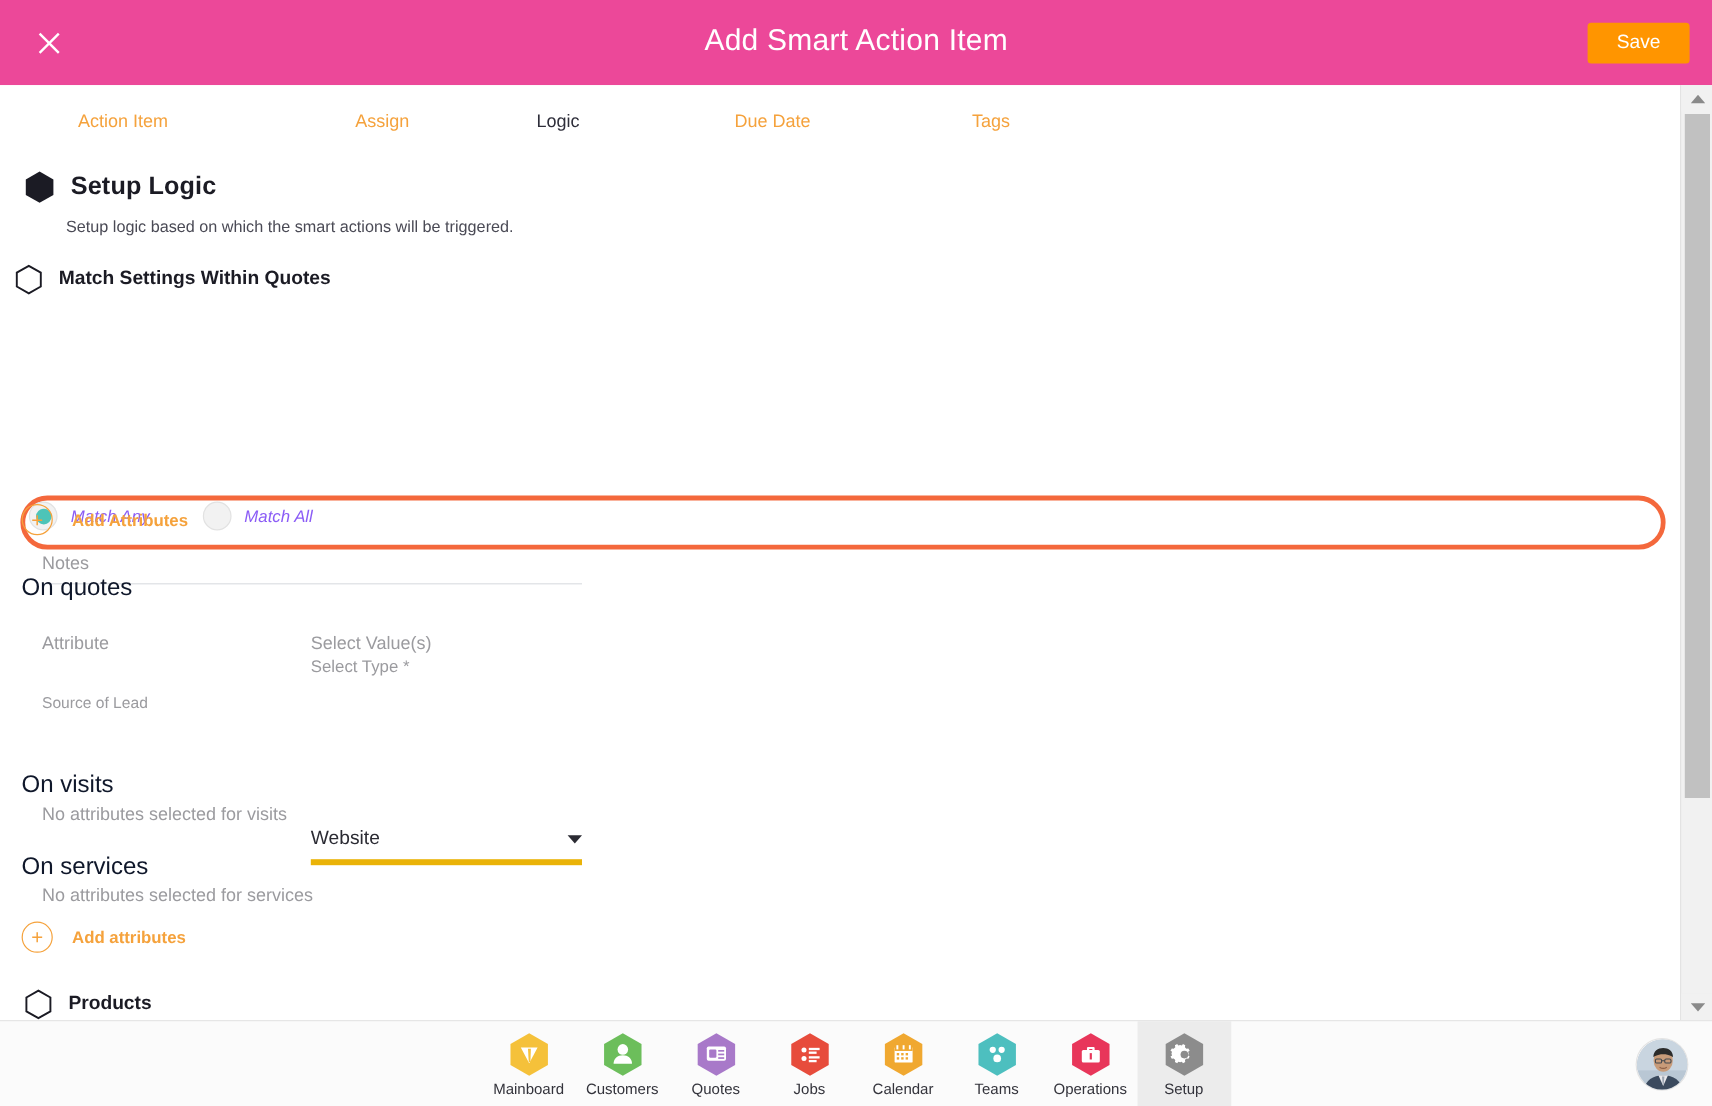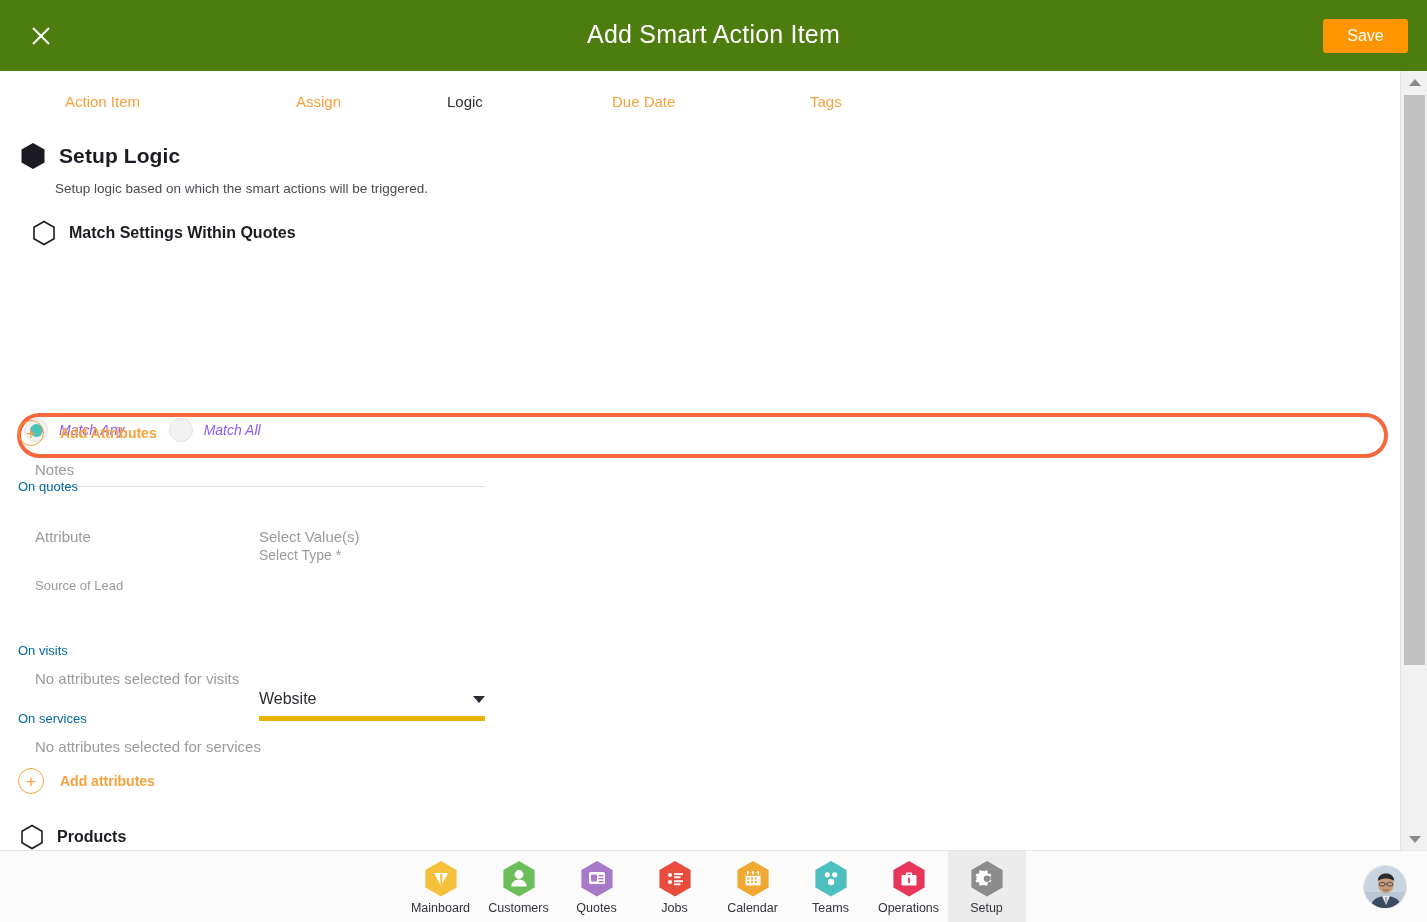--- a/index.html
+++ b/index.html
@@ -7,21 +7,21 @@
     width: 1427px; height: 922px;
     font-family: "Liberation Sans", sans-serif;
     background: #ffffff;
     overflow: hidden;
   }
   .app { position: relative; width: 1427px; height: 922px; background:#fff; }
 
   
   .header {
     position:absolute; left:0; top:0; width:1427px; height:71px;
-    background:#4d7c0f;
+    background:#ec4899;
   }
   .close-btn {
     position:absolute; left:25px; top:20px; width:32px; height:32px;
     cursor:pointer; display:flex; align-items:center; justify-content:center;
   }
   .close-btn svg { display:block; }
   .header-title {
     position:absolute; left:0; top:20px; width:1427px; text-align:center;
     color:#ffffff; font-size:25px; font-weight:400; letter-spacing:.2px;
     pointer-events:none;
@@ -111,21 +111,21 @@
   .add-row {
     position:absolute; display:flex; align-items:center; gap:16px; cursor:pointer;
   }
   .plus-circle {
     width:26px; height:26px; border-radius:50%; border:1px solid #F5A23C;
     display:flex; align-items:center; justify-content:center;
     color:#F5A23C; font-size:17px; line-height:1;
   }
   .add-label { color:#F5A23C; font-size:14px; font-weight:bold; }
 
-  .group-label { position:absolute; font-size:13px; color:#0369a1; }
+  .group-label { position:absolute; font-size:20px; color:#0f172a; }
   .muted-line { position:absolute; font-size:15px; color:#9b9b9f; }
 
   
   .attr-col-label { position:absolute; font-size:15px; color:#9b9b9f; }
   .attr-value { position:absolute; font-size:13px; color:#9b9b9f; }
   .select-wrap {
     position:absolute; left:259px; top:562px; width:226px;
     border-bottom:5px solid #eab308; padding-bottom:8px;
     display:flex; align-items:center; justify-content:space-between;
     cursor:pointer;
@@ -215,21 +215,21 @@
 
     <div class="section-title-row" style="left:20px; top:14px;">
       <svg width="26" height="28" viewBox="0 0 26 28">
         <polygon points="13,1 24.5,7.5 24.5,20.5 13,27 1.5,20.5 1.5,7.5" fill="#1b1b24"></polygon>
       </svg>
       <span class="section-title">Setup Logic</span>
     </div>
 
     <div class="section-sub" style="left:55px; top:53px;">Setup logic based on which the smart actions will be triggered.</div>
 
-    <div class="section-title-row" style="left:32px; top:92px;">
+    <div class="section-title-row" style="left:12px; top:92px;">
       <svg width="24" height="26" viewBox="0 0 24 26">
         <polygon points="12,1.5 22,7.2 22,18.8 12,24.5 2,18.8 2,7.2" fill="none" stroke="#1b1b24" stroke-width="1.6"></polygon>
       </svg>
       <span class="sub-title">Match Settings Within Quotes</span>
     </div>
 
     <div class="match-highlight"></div>
     <div class="radio-group">
       <div class="radio-item">
         <span class="radio-outer">

